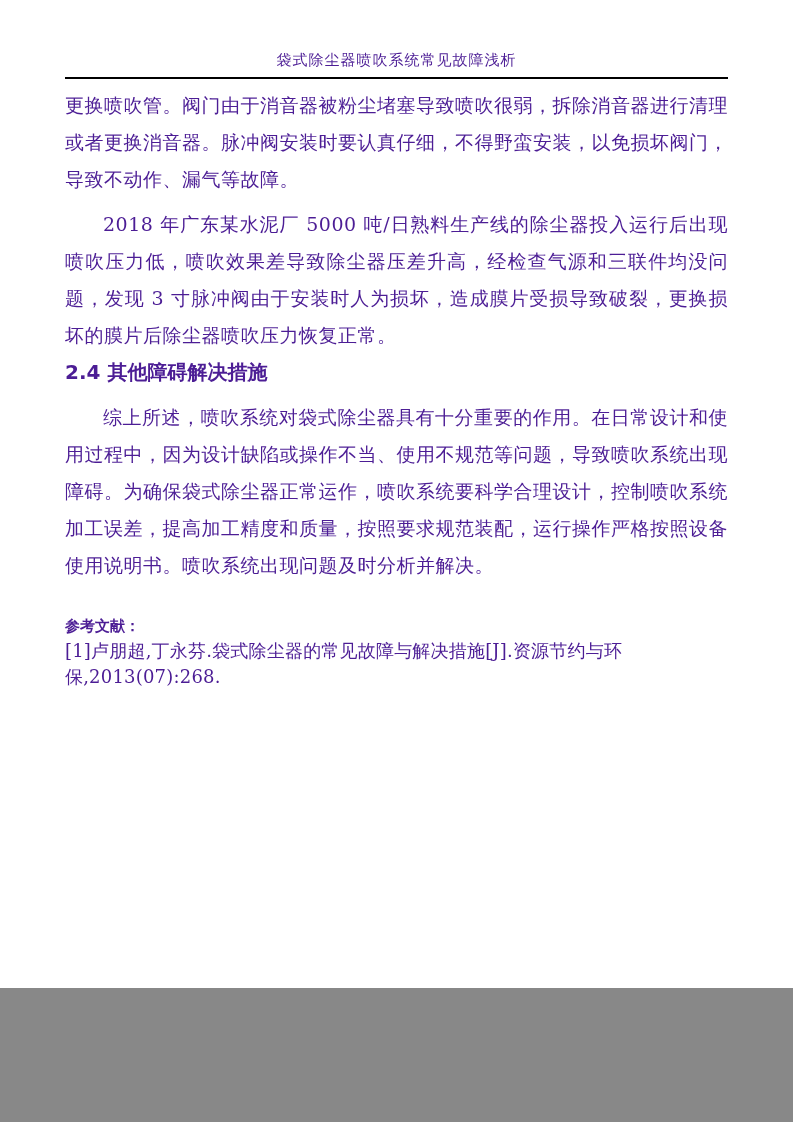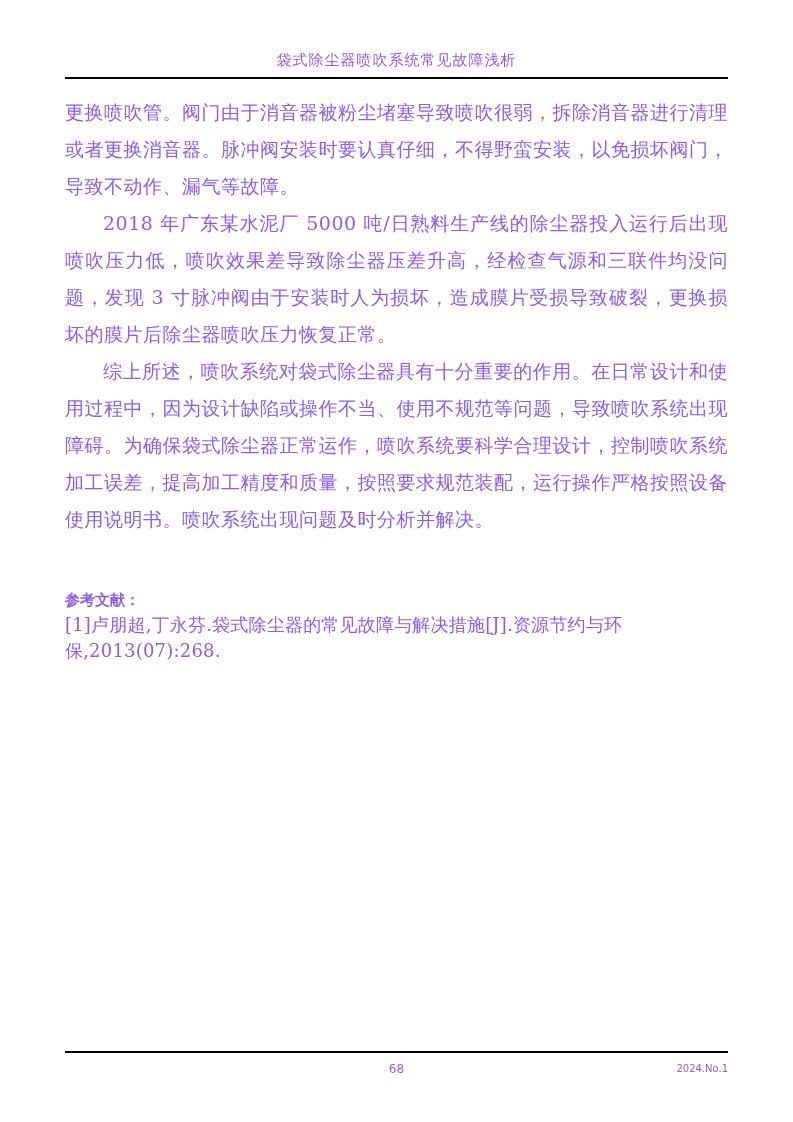--- a/index.html
+++ b/index.html
@@ -1,23 +1,23 @@
 <!DOCTYPE html>
 <html><head>
 <meta charset="utf-8">
 <style>
   * { margin: 0; padding: 0; box-sizing: border-box; }
   html, body { background: #888; }
   .page {
     position: relative;
     width: 793px;
-    height: 1122px;
+    height: 988px;
     margin: 0 auto;
     background: #ffffff;
-    color: #8b5cf6;
+    color: #4c1d95;
     overflow: hidden;
     font-family: "DejaVu Serif", "Liberation Serif", serif;
   }
   .content {
     margin: 0 65px;
     width: 663px;
   }
   
   .header {
     padding-top: 50px;
@@ -25,47 +25,47 @@
     padding-bottom: 7px;
   }
   .running-title {
     text-align: center;
     font-size: 15px;
     line-height: 20px;
     letter-spacing: 1px;
   }
   
   .body {
-    padding-top: 15px;
+    padding-top: 8px;
   }
   .para {
     font-size: 19px;
     line-height: 37px;
     text-align: justify;
     text-justify: inter-character;
     text-align-last: left;
     letter-spacing: 0.5px;
   }
-  .para.indent { text-indent: 2em; }
+  .para.indent { text-indent: 2em; margin-top: 8px; }
   .h-sub {
     font-family: "DejaVu Sans", "Liberation Sans", sans-serif;
     font-weight: bold;
     font-size: 20px;
     line-height: 37px;
     white-space: pre-wrap;
   }
   .h-main {
     font-family: "DejaVu Sans", "Liberation Sans", sans-serif;
     font-weight: bold;
     font-size: 22px;
     line-height: 40px;
     white-space: pre-wrap;
   }
   
-  .refs { margin-top: 50px; }
+  .refs { margin-top: 30px; }
   .refs-heading {
     font-family: "DejaVu Sans", "Liberation Sans", sans-serif;
     font-weight: bold;
     font-size: 15px;
     line-height: 24px;
   }
   .ref-item {
     font-size: 18px;
     line-height: 26px;
     letter-spacing: 0.2px;
@@ -109,20 +109,21 @@
 
     <div class="header">
       <div class="running-title">袋式除尘器喷吹系统常见故障浅析</div>
     </div>
 
     <div class="body">
       <p class="para">更换喷吹管。阀门由于消音器被粉尘堵塞导致喷吹很弱，拆除消音器进行清理或者更换消音器。脉冲阀安装时要认真仔细，不得野蛮安装，以免损坏阀门，导致不动作、漏气等故障。</p>
 
       <p class="para indent">2018 年广东某水泥厂 5000 吨/日熟料生产线的除尘器投入运行后出现喷吹压力低，喷吹效果差导致除尘器压差升高，经检查气源和三联件均没问题，发现 3 寸脉冲阀由于安装时人为损坏，造成膜片受损导致破裂，更换损坏的膜片后除尘器喷吹压力恢复正常。</p>
 
+      <h2 class="h-sub">2.4 其他障碍解决措施</h2>
 
 
 
       <p class="para indent">综上所述，喷吹系统对袋式除尘器具有十分重要的作用。在日常设计和使用过程中，因为设计缺陷或操作不当、使用不规范等问题，导致喷吹系统出现障碍。为确保袋式除尘器正常运作，喷吹系统要科学合理设计，控制喷吹系统加工误差，提高加工精度和质量，按照要求规范装配，运行操作严格按照设备使用说明书。喷吹系统出现问题及时分析并解决。</p>
 
       <div class="refs">
         <div class="refs-heading">参考文献：</div>
         <div class="ref-item">[1]卢朋超,丁永芬.袋式除尘器的常见故障与解决措施[J].资源节约与环保,2013(07):268.</div>
       </div>
     </div>

